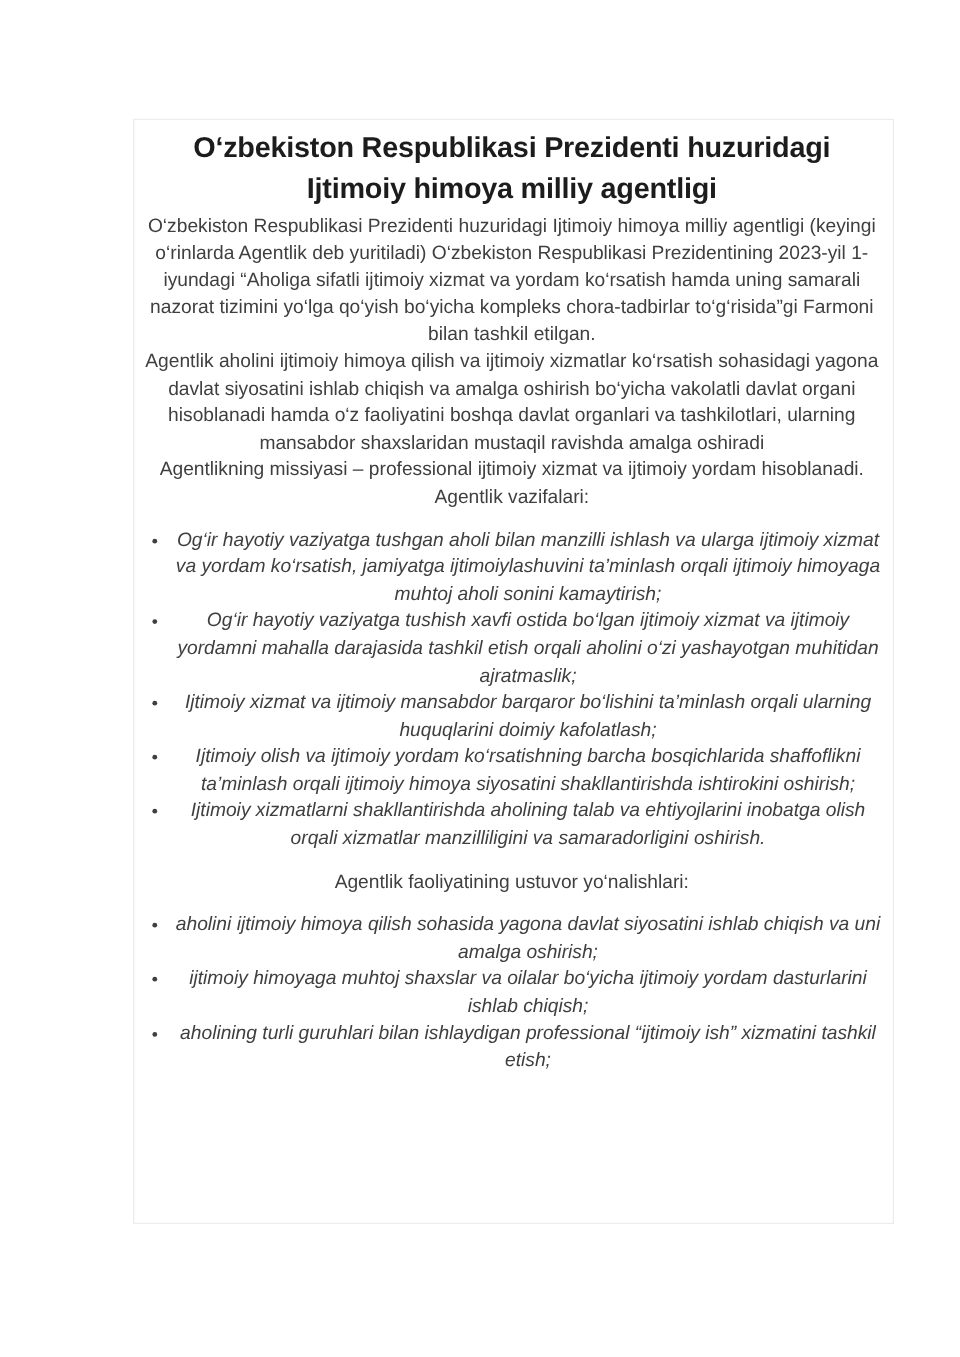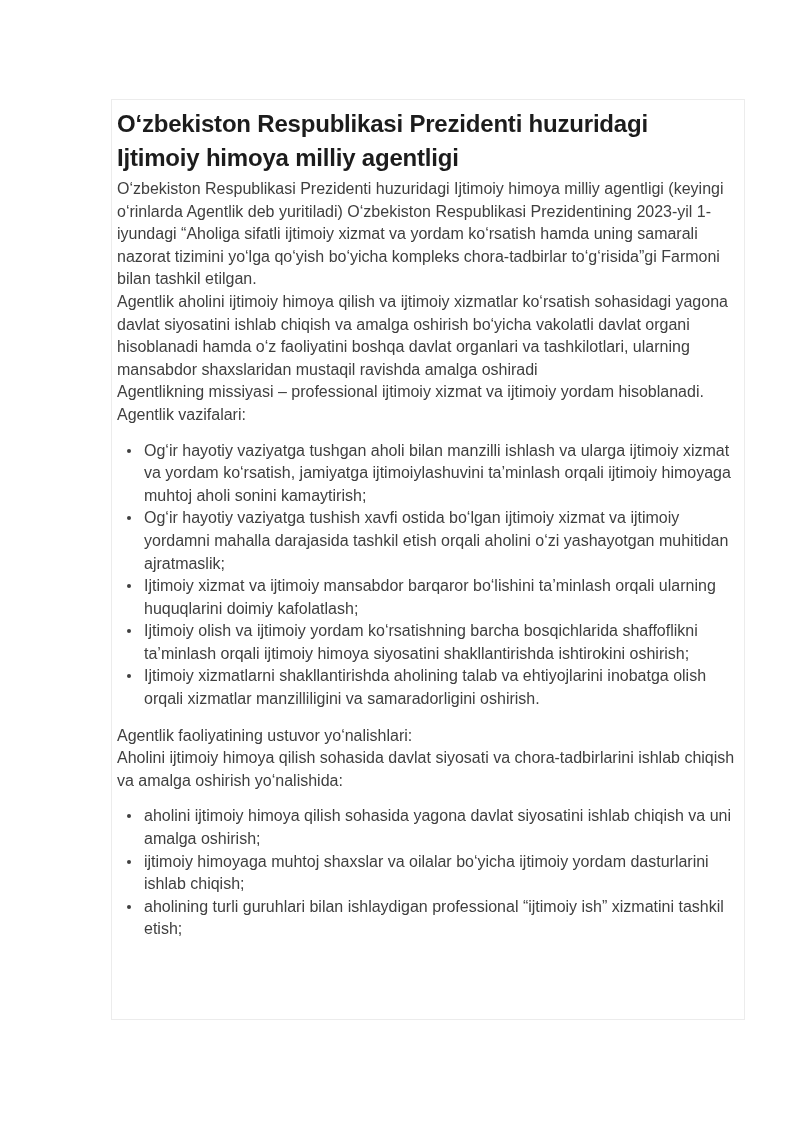--- a/index.html
+++ b/index.html
@@ -10,20 +10,21 @@
     height: 1131px;
     font-family: "Liberation Sans", "DejaVu Sans", sans-serif;
     -webkit-font-smoothing: antialiased;
   }
   .page {
     position: relative;
     width: 800px;
     height: 1131px;
     background: #ffffff;
     overflow: hidden;
+    text-align: center;
   }
   .panel {
     position: absolute;
     left: 111px;
     top: 99px;
     width: 634px;
     height: 921px;
     box-sizing: border-box;
     background: #ffffff;
     border: 1px solid #ececec;
@@ -49,20 +50,21 @@
     margin: 13px 0 14px 0;
     padding: 0 0 0 27px;
     list-style: none;
   }
   ul.list li {
     position: relative;
     margin: 0;
     font-size: 16px;
     line-height: 22.6px;
     color: #3f3f3f;
+    font-style: italic;
   }
   ul.list li::before {
     content: "";
     position: absolute;
     left: -17px;
     top: 9px;
     width: 4px;
     height: 4px;
     border-radius: 50%;
     background: #3f3f3f;
@@ -87,21 +89,20 @@
     <ul class="list">
       <li>Og‘ir hayotiy vaziyatga tushgan aholi bilan manzilli ishlash va ularga ijtimoiy xizmat va yordam ko‘rsatish, jamiyatga ijtimoiylashuvini ta’minlash orqali ijtimoiy himoyaga muhtoj aholi sonini kamaytirish;</li>
       <li>Og‘ir hayotiy vaziyatga tushish xavfi ostida bo‘lgan ijtimoiy xizmat va ijtimoiy yordamni mahalla darajasida tashkil etish orqali aholini o‘zi yashayotgan muhitidan ajratmaslik;</li>
       <li>Ijtimoiy xizmat va ijtimoiy mansabdor barqaror bo‘lishini ta’minlash orqali ularning huquqlarini doimiy kafolatlash;</li>
       <li>Ijtimoiy olish va ijtimoiy yordam ko‘rsatishning barcha bosqichlarida shaffoflikni ta’minlash orqali ijtimoiy himoya siyosatini shakllantirishda ishtirokini oshirish;</li>
       <li>Ijtimoiy xizmatlarni shakllantirishda aholining talab va ehtiyojlarini inobatga olish orqali xizmatlar manzilliligini va samaradorligini oshirish.</li>
     </ul>
 
     <p class="body bold">Agentlik faoliyatining ustuvor yo‘nalishlari:</p>
 
-    <p class="body">Aholini ijtimoiy himoya qilish sohasida davlat siyosati va chora-tadbirlarini ishlab chiqish va amalga oshirish yo‘nalishida:</p>
 
     <ul class="list">
       <li>aholini ijtimoiy himoya qilish sohasida yagona davlat siyosatini ishlab chiqish va uni amalga oshirish;</li>
       <li>ijtimoiy himoyaga muhtoj shaxslar va oilalar bo‘yicha ijtimoiy yordam dasturlarini ishlab chiqish;</li>
       <li>aholining turli guruhlari bilan ishlaydigan professional “ijtimoiy ish” xizmatini tashkil etish;</li>
     </ul>
 
   </article>
 </div>
 

